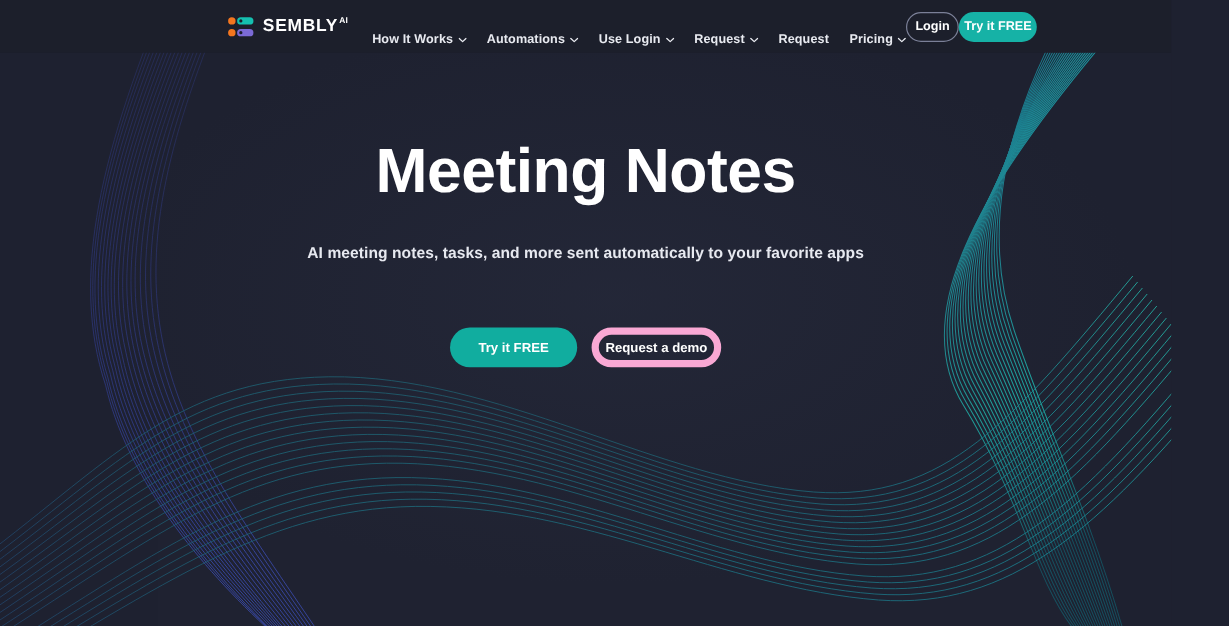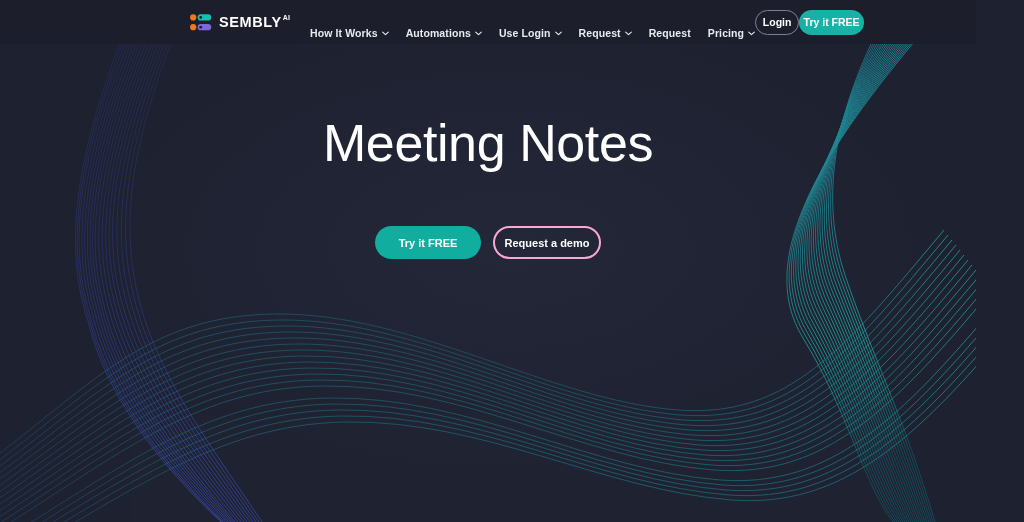--- a/index.html
+++ b/index.html
@@ -159,21 +159,21 @@
   
   .hero {
     position: relative;
     z-index: 5;
     text-align: center;
     padding-top: 72px;
   }
   .hero-title {
     color: #ffffff;
     font-size: 52px;
-    font-weight: 400;
+    font-weight: 700;
     line-height: 1.06;
     letter-spacing: -0.4px;
   }
   .hero-title .line { display: block; }
   .hero-sub {
     margin-top: 32px;
     color: #e7e9f0;
     font-size: 13px;
     font-weight: bold;
     letter-spacing: 0.05px;
@@ -189,21 +189,21 @@
     background: #11ad9f;
     color: #ffffff;
     font-size: 11px;
     font-weight: bold;
     border-radius: 999px;
     width: 106px;
     height: 33px;
   }
   .btn-demo {
     background: transparent;
-    border: 2px solid #f9a8d4;
+    border: 6px solid #f9a8d4;
     color: #ffffff;
     font-size: 11px;
     font-weight: bold;
     border-radius: 999px;
     width: 108px;
     height: 33px;
   }
 </style>
 </head>
 <body>
@@ -377,20 +377,21 @@
     </div>
 
   </nav>
 
   <main class="hero">
 
     <h1 class="hero-title">
       <span class="line">Meeting Notes</span>
     </h1>
 
+    <p class="hero-sub">AI meeting notes, tasks, and more sent automatically to your favorite apps</p>
 
     <div class="hero-ctas">
       <button class="btn btn-try-hero">Try it FREE</button>
       <button class="btn btn-demo">Request a demo</button>
     </div>
 
   </main>
 
 </div>
 

